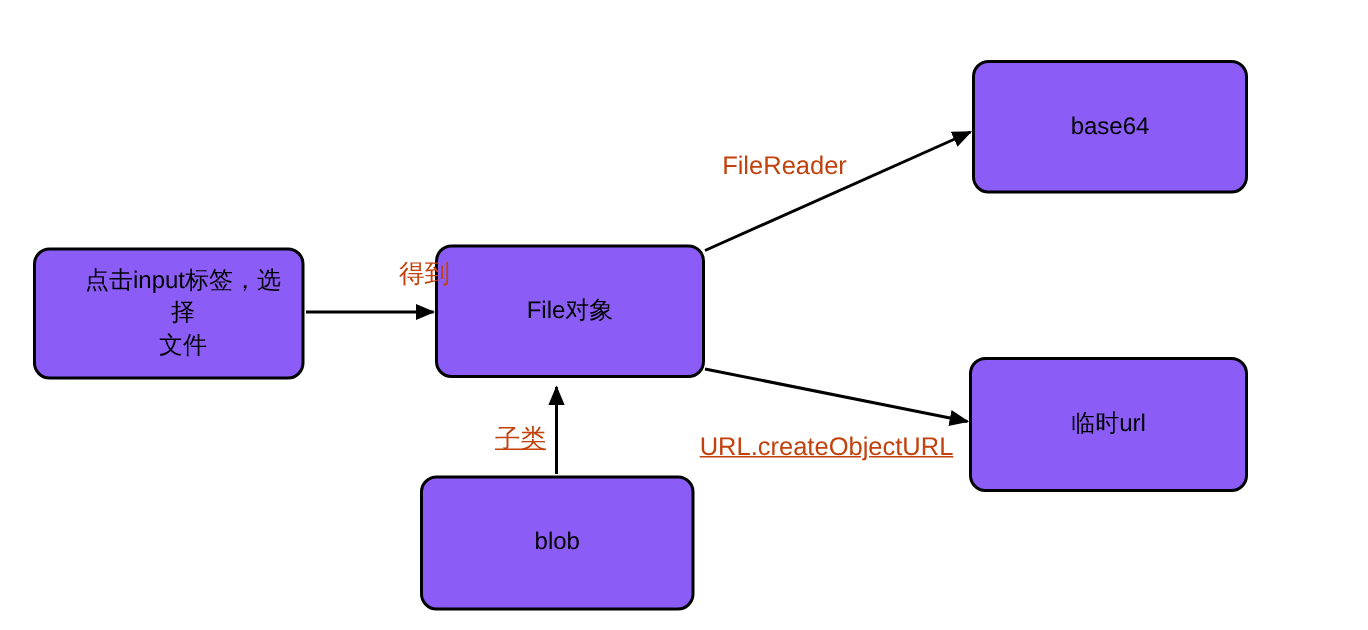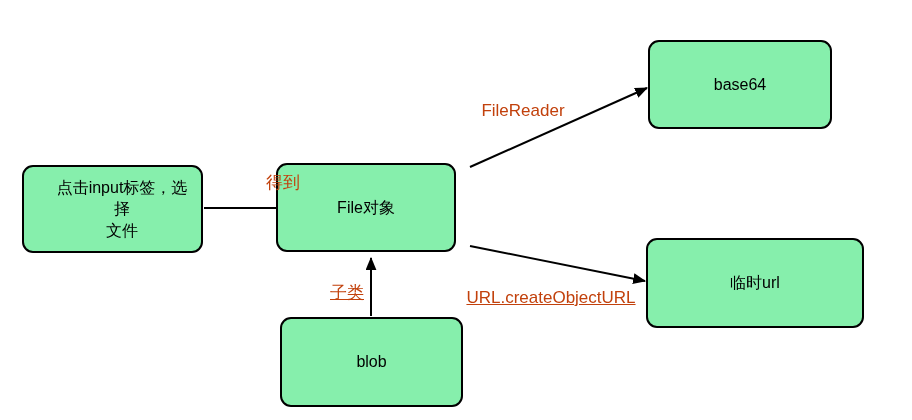--- a/index.html
+++ b/index.html
@@ -20,21 +20,21 @@
     left: 0;
     top: 0;
     width: 912px;
     height: 420px;
   }
   .node {
     position: absolute;
     box-sizing: border-box;
     border: 2px solid #000000;
     border-radius: 11px;
-    background: #86efac;
+    background: #8b5cf6;
     display: flex;
     align-items: center;
     justify-content: center;
     text-align: center;
     font-size: 16px;
     color: #000000;
     line-height: 1.35;
   }
   .node .node-label {
     white-space: pre-line;
@@ -42,23 +42,23 @@
   }
   .edge-label {
     position: absolute;
     color: #c2410c;
     font-size: 17px;
     text-align: center;
     white-space: nowrap;
   }
   
   .node-input   { left: 22px;  top: 165px; width: 181px; height: 88px; padding-left: 19px; }
-  .node-file    { left: 276px; top: 163px; width: 180px; height: 89px; }
+  .node-file    { left: 290px; top: 163px; width: 180px; height: 89px; }
   .node-base64  { left: 648px; top: 40px;  width: 184px; height: 89px; }
-  .node-tempurl { left: 646px; top: 238px; width: 218px; height: 90px; }
+  .node-tempurl { left: 646px; top: 238px; width: 186px; height: 90px; }
   .node-blob    { left: 280px; top: 317px; width: 183px; height: 90px; }
   
   .label-get       { left: 204px; top: 171px; width: 66px; margin-left: 46px;  }
   .label-reader    { left: 468px; top: 101px; width: 110px; }
   .label-createurl { left: 455px; top: 288px; width: 192px; text-decoration: underline; }
   .label-subclass  { left: 323px; top: 281px; width: 48px; text-decoration: underline;  }
 </style>
 </head>
 <body>
 

